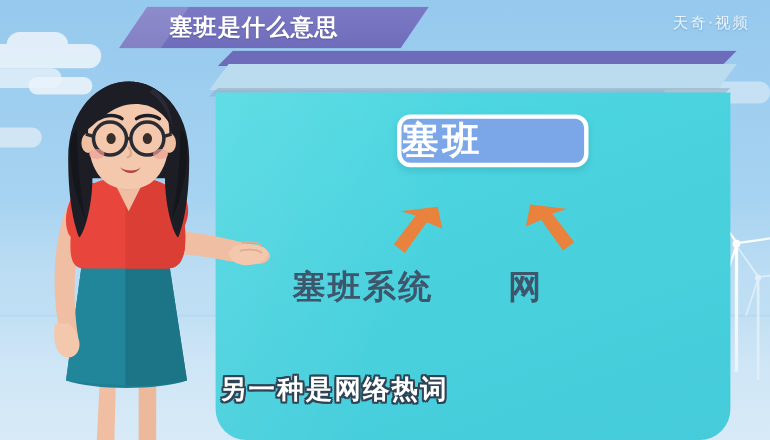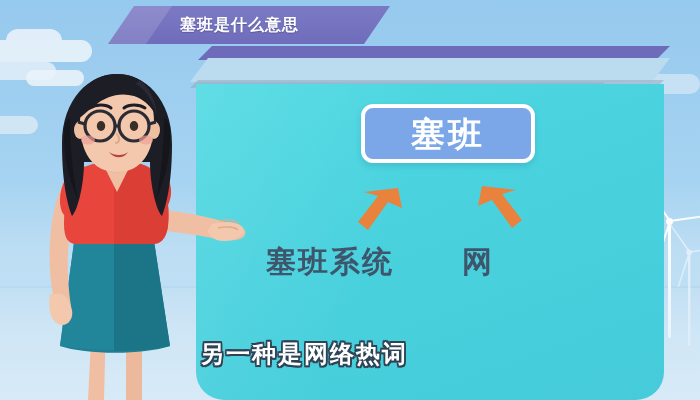--- a/index.html
+++ b/index.html
@@ -52,22 +52,22 @@
   .turbine.t2 { left:688px; top:232px; opacity:.55; transform:scale(.8); }
 
   
   .banner {
     position:absolute; left:108px; top:6px; width:282px; height:38px;
     background:linear-gradient(180deg,#7C79C4 0%,#6F6CBB 100%);
     clip-path:polygon(26px 0, 282px 0, 256px 38px, 0 38px);
     display:flex; align-items:center;
   }
   .banner-text {
-    color:#FFFFFF; font-size:16px; font-weight:bold;
-    letter-spacing:1px; margin-left:72px;
+    color:#FFFFFF; font-size:21px; font-weight:bold;
+    letter-spacing:1px; margin-left:46px;
     font-family:Liberation Mono, monospace;
     text-shadow:0 1px 1px rgba(40,40,90,.35);
     white-space:nowrap;
   }
   .banner-sheen {
     position:absolute; left:108px; top:6px; width:282px; height:38px;
     clip-path:polygon(26px 0, 64px 0, 38px 38px, 0 38px);
     background:rgba(255,255,255,.14);
     pointer-events:none;
   }
@@ -105,25 +105,25 @@
   }
   .panel-hilite {
     position:absolute; left:196px; top:84px; width:468px; height:316px;
     background:linear-gradient(110deg,rgba(255,255,255,.10) 0%,rgba(255,255,255,0) 42%);
     border-bottom-left-radius:28px; border-bottom-right-radius:28px;
     pointer-events:none;
   }
 
   
   .keyword-box {
-    position:absolute; left:361px; top:104px; width:174px; height:59px;
+    position:absolute; left:361px; top:104px; width:174px; height:48px;
     background:#7BA7E8;
     border:4px solid #FFFFFF;
     border-radius:12px;
-    display:flex; align-items:center; justify-content:center;
+    display:flex; align-items:center; justify-content:flex-start;
     box-shadow:0 3px 6px rgba(20,90,120,.18);
   }
   .keyword-text {
     color:#FFFFFF; font-size:34px; font-weight:bold; letter-spacing:3px;
     font-family:"DejaVu Sans","Liberation Sans",sans-serif;
     line-height:1;
   }
 
   
   .arrow { position:absolute; width:44px; height:46px; }
@@ -214,20 +214,21 @@
   <div class="branch-row">
     <span class="branch branch-1">塞班系统</span>
     <span class="branch branch-2">网</span>
   </div>
 
   <div class="banner">
     <span class="banner-text">塞班是什么意思</span>
   </div>
   <div class="banner-sheen"></div>
 
+  <div class="watermark">天奇·视频</div>
 
   <div class="subtitle">另一种是网络热词</div>
 
   <div class="character">
     <svg viewBox="0 0 230 342">
 
       <path d="M128,150 C160,152 196,158 224,168 C232,170 234,176 228,180
                C222,184 206,182 198,180 C178,176 150,172 130,172 Z" fill="#F0BFA3"></path>
 
       <path d="M198,166 C212,162 226,164 229,170 C232,176 224,182 212,183

